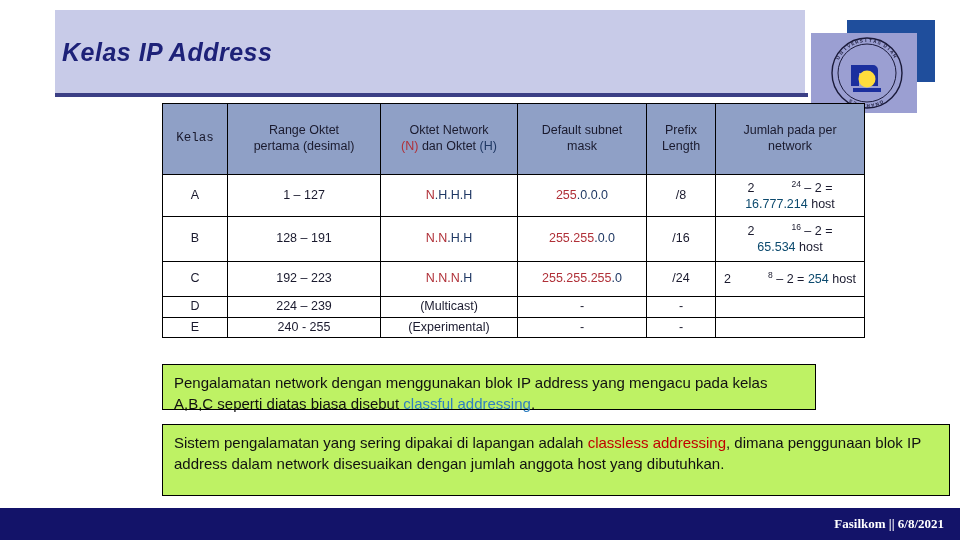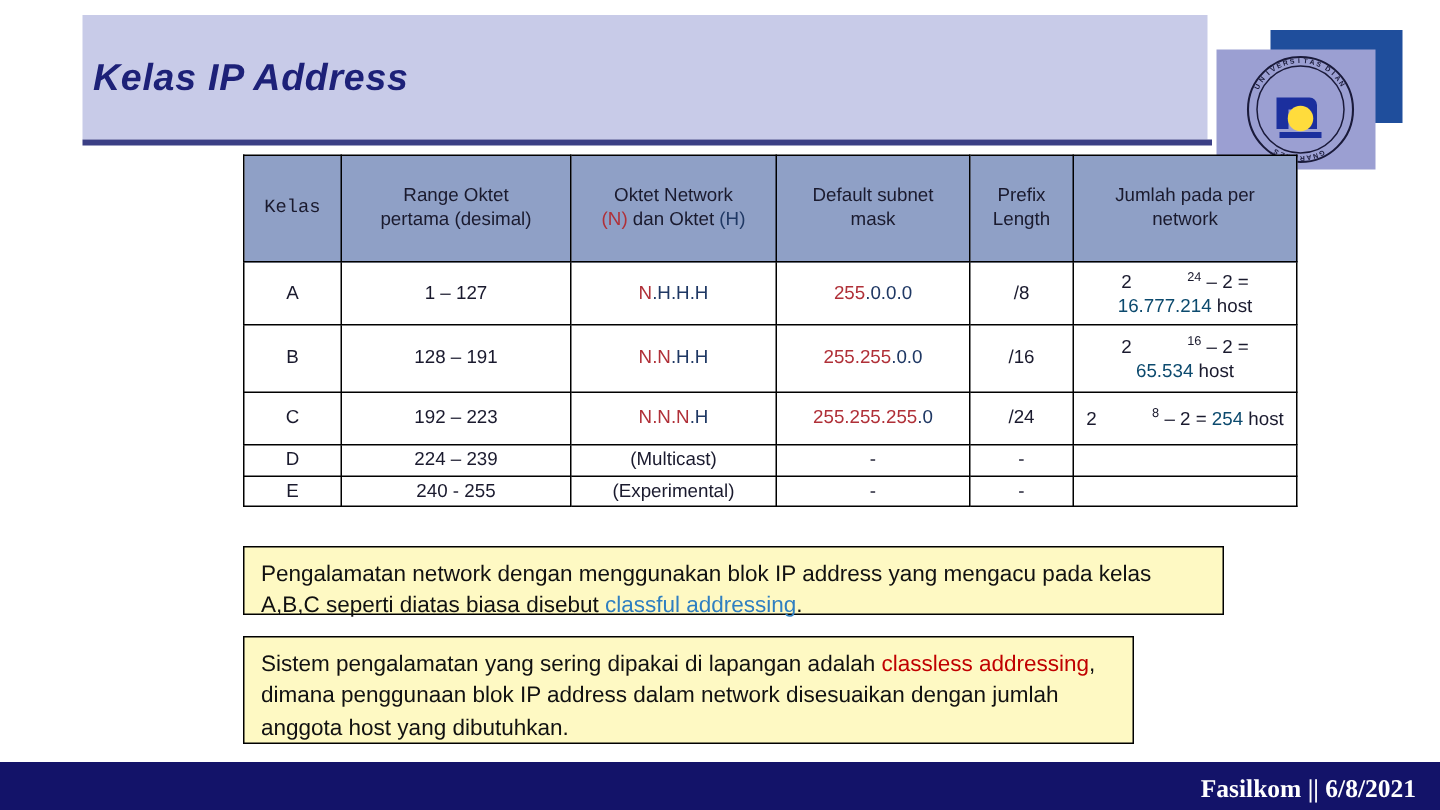--- a/index.html
+++ b/index.html
@@ -106,47 +106,47 @@
 
   .net   { color: #b03038; }
   .host  { color: #1f3864; }
   .cnt   { color: #0c4a6e; }
   sup    { font-size: 8.5px; vertical-align: super; margin-left: 37px; }
 
   
   .note-box {
     position: absolute;
     border: 1.4px solid #000000;
-    background: #fef9c3;
+    background: #bef264;
     box-sizing: border-box;
     font-size: 15px;
     color: #111111;
     line-height: 1.42;
     padding: 7px 10px 6px 11px;
   }
   #note-1 { left: 162px; top: 364px; width: 654px; height: 46px; }
-  #note-2 { left: 162px; top: 424px; width: 594px; height: 72px; }
+  #note-2 { left: 162px; top: 424px; width: 788px; height: 72px; }
   .blue-em { color: #2f7fc1; }
   .red-em  { color: #c00000; }
 
   
   #footer-bar {
     position: absolute;
     left: 0;
     bottom: 0;
     width: 960px;
     height: 32px;
     background: #131369;
   }
   #footer-text {
     position: absolute;
     right: 16px;
     top: 8px;
     font-family: "Liberation Serif", serif;
-    font-size: 17px;
+    font-size: 13px;
     font-weight: bold;
     color: #ffffff;
     white-space: nowrap;
   }
 </style>
 </head>
 <body>
 
 <div id="title-band"></div>
 <div id="title-text">Kelas IP Address</div>

